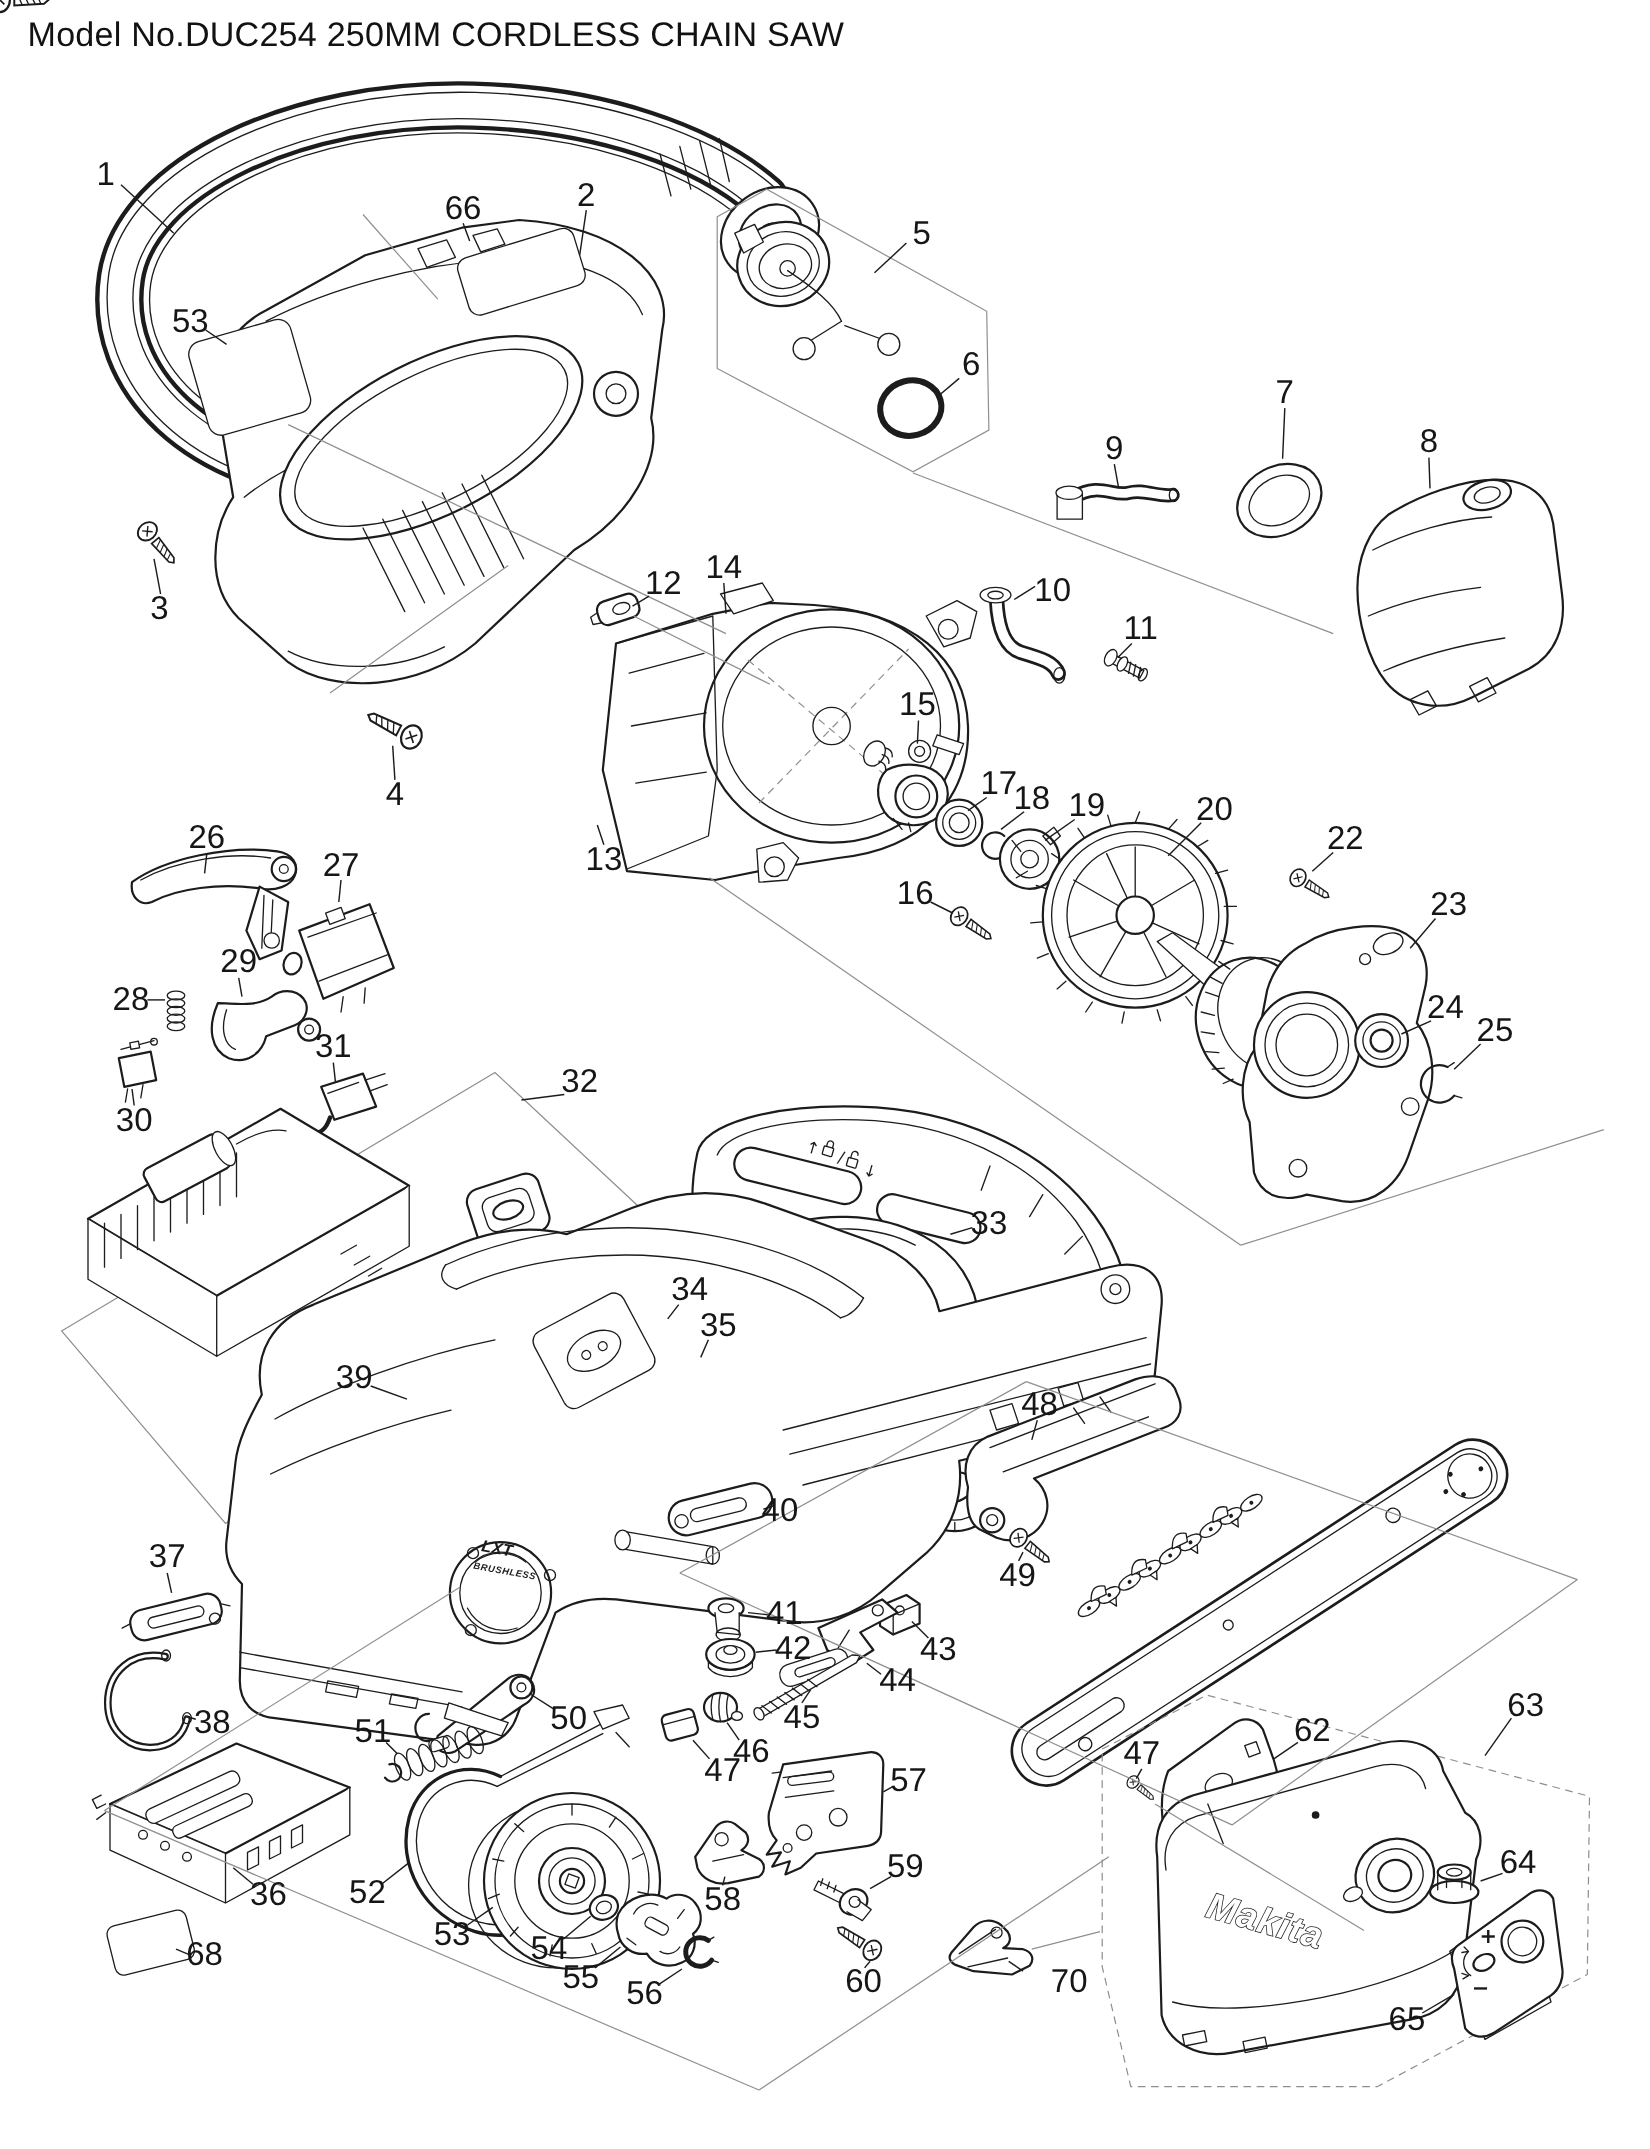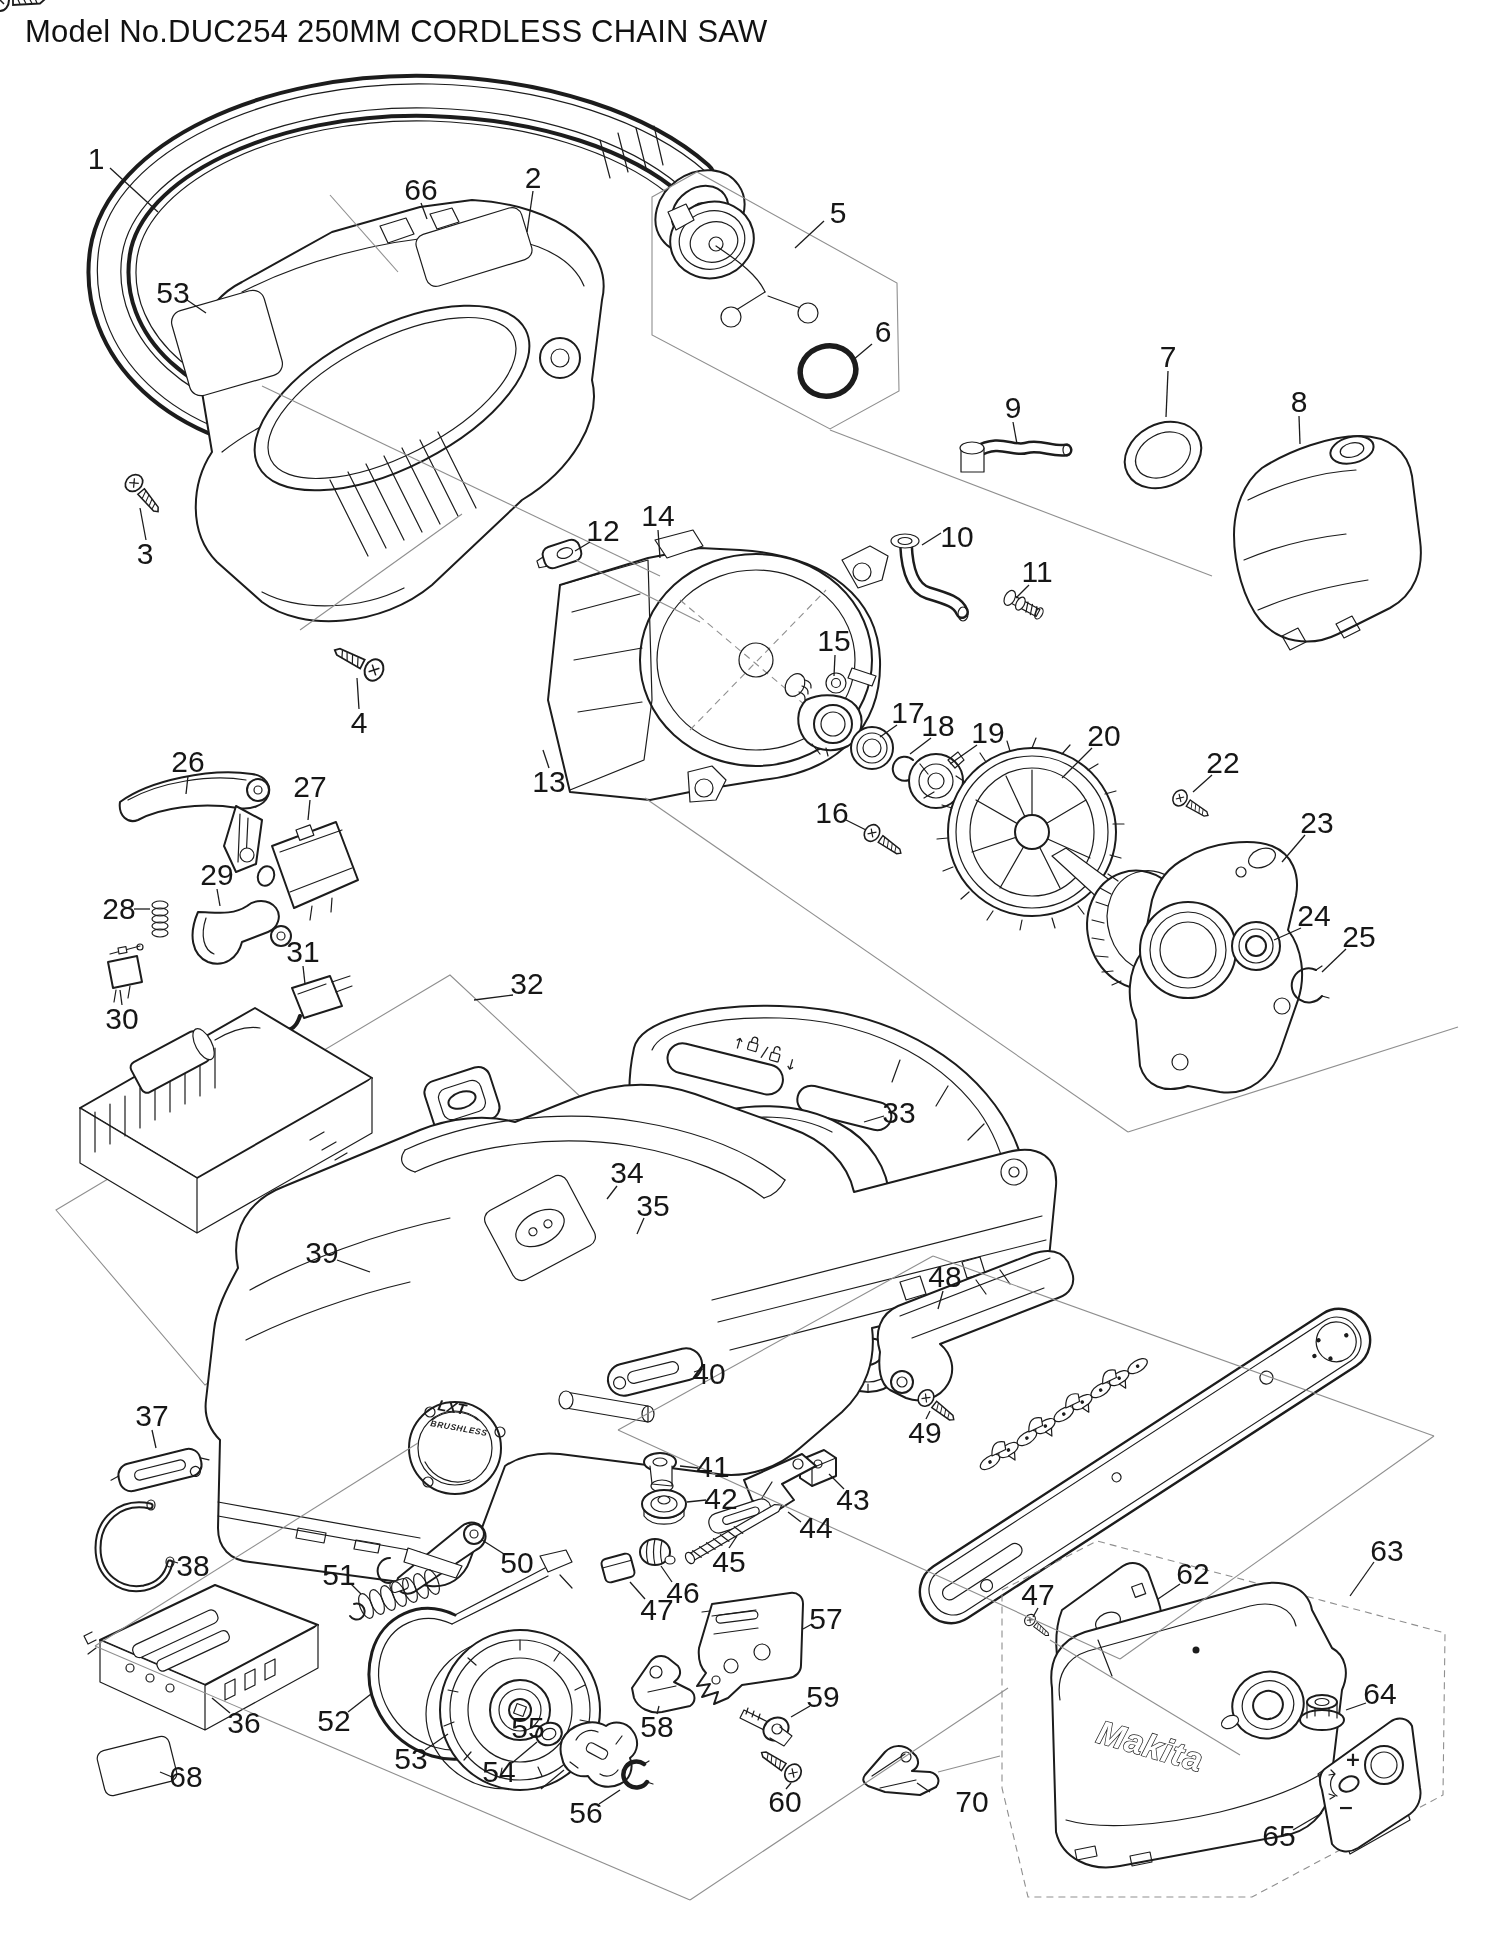--- a/index.html
+++ b/index.html
@@ -786,21 +786,21 @@
   <div class="pl" style="left:729px;top:1562px">45</div>
   <div class="pl" style="left:683px;top:1593px">46</div>
   <div class="pl" style="left:657px;top:1610px">47</div>
   <div class="pl" style="left:945px;top:1277px">48</div>
   <div class="pl" style="left:925px;top:1433px">49</div>
   <div class="pl" style="left:517px;top:1563px">50</div>
   <div class="pl" style="left:339px;top:1575px">51</div>
   <div class="pl" style="left:334px;top:1721px">52</div>
   <div class="pl" style="left:411px;top:1759px">53</div>
   <div class="pl" style="left:499px;top:1772px">54</div>
-  <div class="pl" style="left:528px;top:1728px">55</div>
+  <div class="pl" style="left:528px;top:1798px">55</div>
   <div class="pl" style="left:586px;top:1813px">56</div>
   <div class="pl" style="left:826px;top:1619px">57</div>
   <div class="pl" style="left:657px;top:1727px">58</div>
   <div class="pl" style="left:823px;top:1697px">59</div>
   <div class="pl" style="left:785px;top:1802px">60</div>
   <div class="pl" style="left:1038px;top:1595px">47</div>
   <div class="pl" style="left:1193px;top:1574px">62</div>
   <div class="pl" style="left:1387px;top:1551px">63</div>
   <div class="pl" style="left:1380px;top:1694px">64</div>
   <div class="pl" style="left:1279px;top:1836px">65</div>

